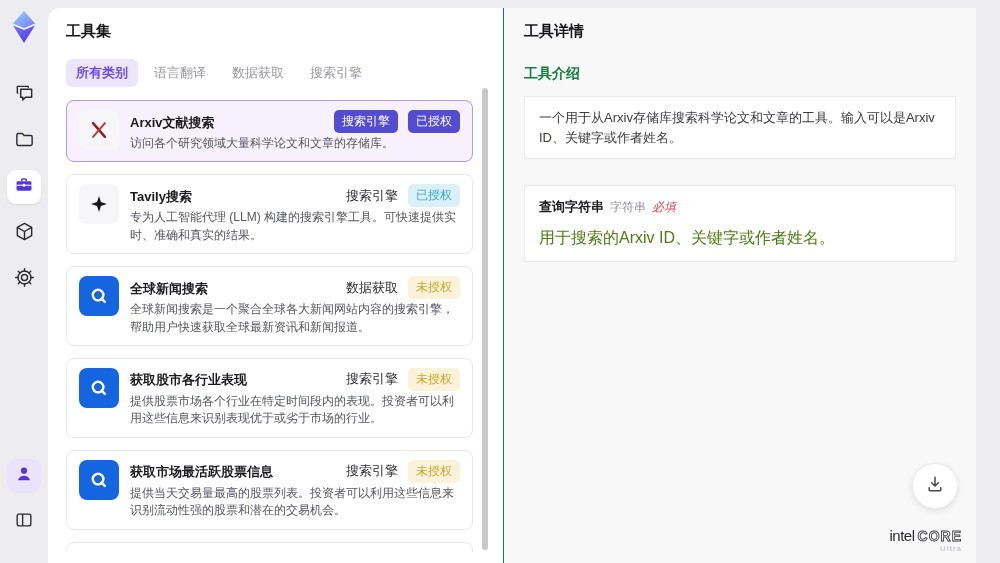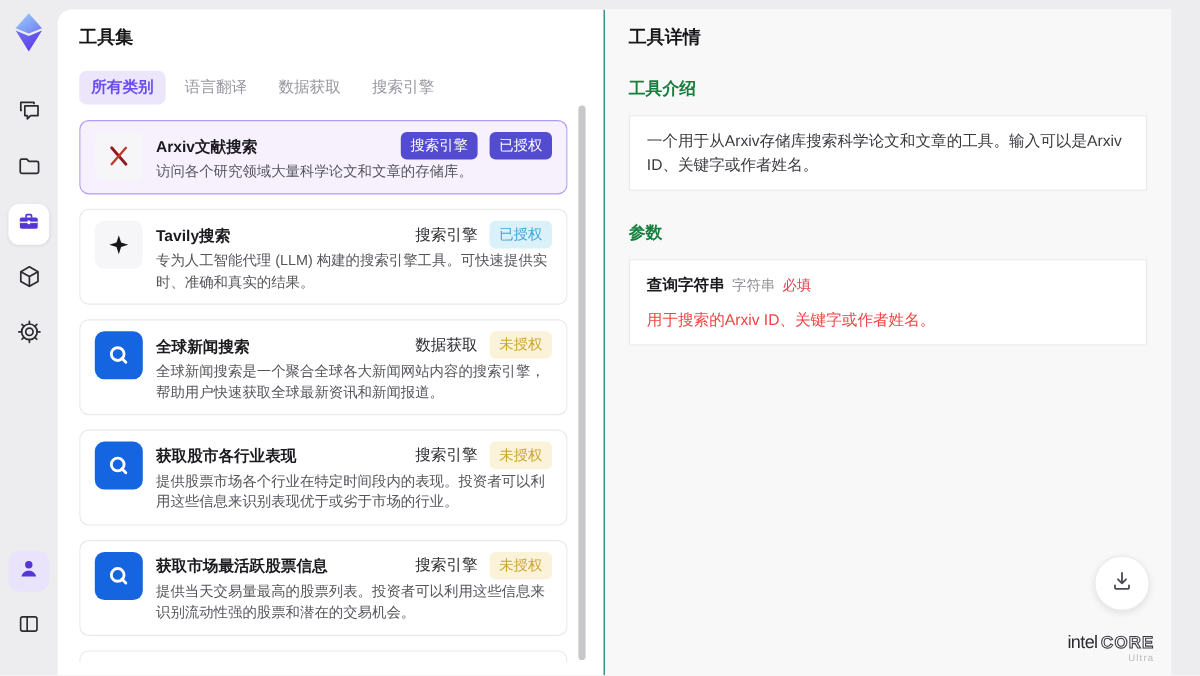--- a/index.html
+++ b/index.html
@@ -44,22 +44,22 @@
   .scrollbar { position:absolute; right:15px; top:80px; width:6px; height:462px; background:#c7c7cc; border-radius:3px; }
 
   
   .detail-panel { flex:1; background:#f8f8f9; border-left:1px solid #0f766e; padding:14px 20px; position:relative; }
   .detail-title { font-size:15px; font-weight:bold; color:#17171a; margin-bottom:24px; }
   .section-title { font-size:14px; font-weight:bold; color:#15803d; margin-bottom:13px; }
   .detail-box { background:#ffffff; border:1px solid #eaeaec; border-radius:0; padding:11px 14px; font-size:13px; color:#3a3a40; line-height:1.5; }
   .params-section { margin-top:26px; }
   .param-row .param-name { font-size:13px; font-weight:bold; color:#1b1b1f; }
   .param-row .param-type { font-size:12px; color:#8c8c93; margin-left:6px; }
-  .param-row .param-req { font-size:12px; color:#e0444e; margin-left:6px; }
-  .param-desc { font-size:13px; color:#ef4444; margin-top:9px; }
+  .param-row .param-req { font-size:12px; color:#e0444e; margin-left:6px;font-style:italic; }
+  .param-desc { font-size:16px; color:#4d7c0f; margin-top:9px; }
 
   .fab { position:absolute; right:18px; bottom:54px; width:46px; height:46px; border-radius:50%; background:#ffffff; border:1px solid #ececee; box-shadow:0 2px 6px rgba(0,0,0,.10); display:flex; align-items:center; justify-content:center; cursor:pointer; }
   .brand { position:absolute; right:14px; bottom:10px; text-align:right; line-height:1; }
   .brand-row { display:flex; align-items:baseline; gap:3px; justify-content:flex-end; }
   .brand-intel { font-size:15px; font-weight:normal; color:#2b2b30; letter-spacing:-0.5px; }
   .brand-core { font-size:14px; font-weight:bold; letter-spacing:1px; color:#ffffff; -webkit-text-stroke:0.9px #3a3a40; }
   .brand-sub { font-size:8px; color:#b9b9bf; margin-top:2px; letter-spacing:1px; }
 </style>
 </head>
 <body>
@@ -269,21 +269,20 @@
       <div class="scrollbar"></div>
     </div>
 
     <div class="detail-panel">
       <div class="detail-title">工具详情</div>
 
       <div class="section-title">工具介绍</div>
       <div class="detail-box">一个用于从Arxiv存储库搜索科学论文和文章的工具。输入可以是Arxiv ID、关键字或作者姓名。</div>
 
       <div class="params-section">
-        <div class="section-title">参数</div>
         <div class="detail-box" id="params">
             <div class="param-row"><span class="param-name">查询字符串</span><span class="param-type">字符串</span><span class="param-req">必填</span></div>
             <div class="param-desc">用于搜索的Arxiv ID、关键字或作者姓名。</div>
           </div>
       </div>
 
       <div class="fab">
         <span>
           <svg viewBox="0 0 24 24" width="20" height="20" fill="none" stroke="#4a4a50" stroke-width="1.8" stroke-linecap="round" stroke-linejoin="round">
             <path d="M12 4v9.5M8 10.5l4 4 4-4"></path>

